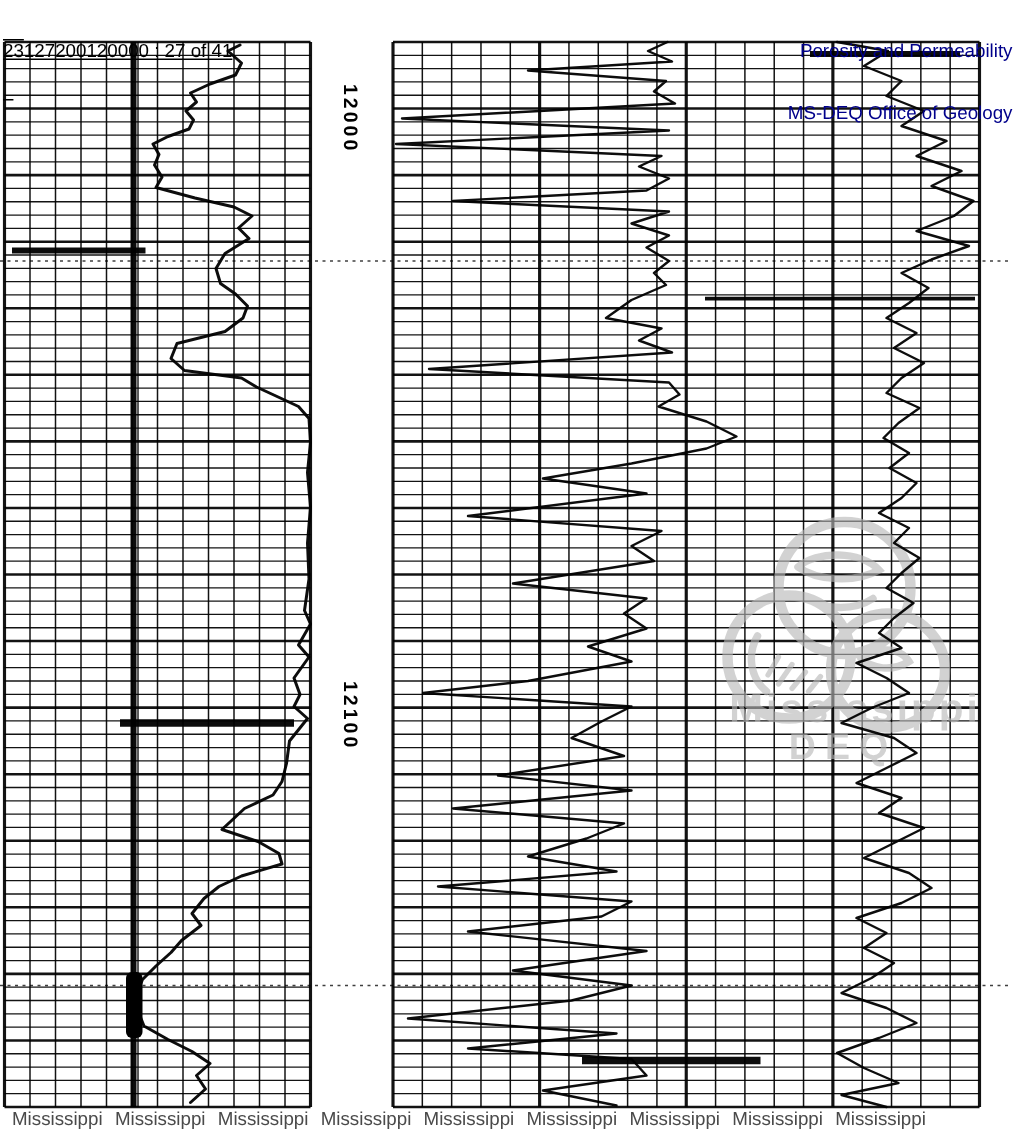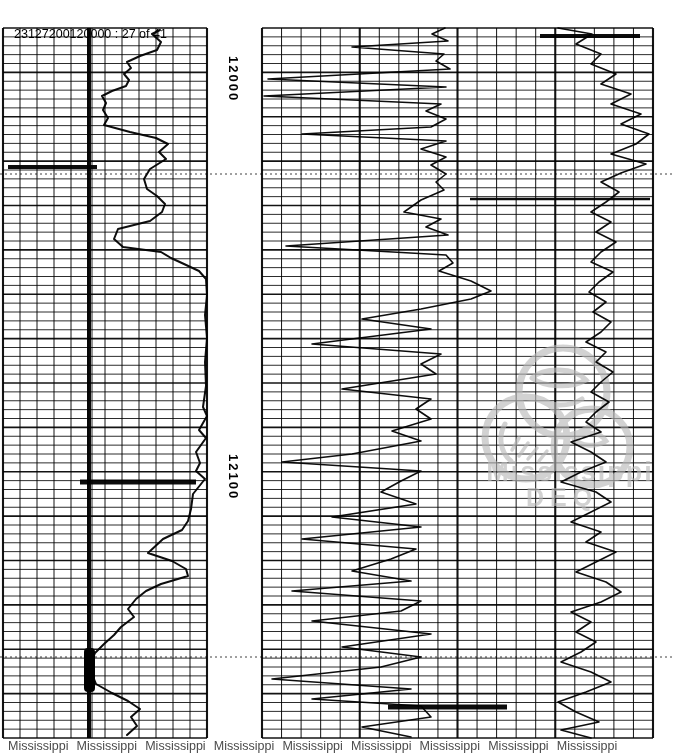--- a/index.html
+++ b/index.html
@@ -1,19 +1,19 @@
 <!DOCTYPE html>
 <html><head>
 <meta charset="utf-8">
 <style>
   html,body{margin:0;padding:0;background:#fff;}
   .page{position:relative;width:678px;height:755px;background:#ffffff;overflow:hidden;
         font-family:"Liberation Sans",sans-serif;}
   .hdr{position:absolute;top:1px;font-size:12.5px;line-height:13.5px;white-space:pre;}
-  .hdr-left{left:14px;text-align:left;color:#000;}
+  .hdr-left{left:2px;text-align:left;color:#000;text-decoration:underline;}
   .hdr-right{right:3px;text-align:right;color:#00008b;}
   #log-svg{position:absolute;left:0;top:0;}
   .depth-label{position:absolute;left:226px;writing-mode:vertical-rl;
 image     font-family:"DejaVu Sans Mono",monospace;font-size:13px;font-weight:bold;
      letter-spacing:2px;color:#000;}
   .ms-footer-item{position:absolute;top:739px;font-size:12.5px;color:#4a4a4a;}
 </style>
 </head>
 <body>
 
@@ -242,20 +242,24 @@
       <rect x="84" y="648" width="11" height="44" rx="4" fill="#000"></rect>
       <polyline points="160,30 152,34 161,42 157,50 140,56 127,62 131,68 124,74 129,80 126,86 112,91 102,96 106,103 103,110 108,118 104,125 130,132 156,138 168,144 159,152 166,159 150,169 144,179 147,189 157,196 165,204 162,212 150,221 118,229 114,239 123,247 161,252 171,258 184,264 199,271 206,279 207,295 205,315 207,338 205,362 206,386 203,407 207,416 199,430 206,438 196,452 200,463 196,471 205,479 193,494 191,509 188,521 182,530 163,539 148,553 172,561 186,569 188,576 161,584 146,591 136,599 128,609 134,617 121,627 114,635 104,644 95,653 91,663 92,674 96,684 112,693 128,701 140,709 131,717 137,726 127,735" fill="none" stroke="#000" stroke-width="2" stroke-linejoin="round" stroke-linecap="round" opacity="0.95"></polyline>
       <polyline points="445,28 432,34 448,41 352,47 444,54 436,61 450,69 268,79 446,87 264,96 441,104 426,111 446,119 431,127 302,134 446,141 421,149 446,157 431,165 446,174 436,182 444,190 421,200 404,212 441,219 426,227 448,235 286,246 446,255 453,263 439,271 471,281 491,291 471,299 421,309 362,319 431,329 312,344 441,354 421,364 436,374 342,389 431,399 416,409 431,419 392,431 421,441 352,454 282,462 421,471 401,481 381,492 416,504 332,517 421,527 302,539 416,549 391,559 352,571 411,581 292,591 421,601 401,611 312,621 431,634 342,647 421,657 381,667 272,679 411,689 312,699 421,706 431,717 362,727 411,737" fill="none" stroke="#000" stroke-width="1.6" stroke-linejoin="round" stroke-linecap="round" opacity="0.95"></polyline>
       <polyline points="558,28 592,34 576,44 601,54 591,64 616,74 601,84 631,94 611,104 641,114 621,124 649,134 636,144 611,154 646,164 621,173 601,182 619,192 606,202 591,212 611,222 596,232 616,242 601,252 591,262 613,272 599,282 589,292 606,302 593,312 611,322 601,332 586,342 606,352 596,362 613,372 601,382 591,392 609,402 596,412 586,422 601,432 571,442 591,452 606,462 581,472 561,482 596,492 611,502 591,512 571,522 601,532 586,542 616,552 596,562 576,572 606,582 621,592 601,602 571,612 591,622 576,632 596,642 581,652 561,662 591,672 611,682 586,692 558,702 576,712 599,722 561,730 591,738" fill="none" stroke="#000" stroke-width="1.6" stroke-linejoin="round" stroke-linecap="round" opacity="0.95"></polyline>
     </svg>
 
   <div class="hdr hdr-left">
     <div>23127200120000 : 27 of 41</div>
   </div>
 
+  <div class="hdr hdr-right">
+    <div>Porosity and Permeability</div>
+    <div>MS-DEQ Office of Geology</div>
+  </div>
 
   <div id="depth-labels">
       <div class="depth-label" style="top: 56px;">12000</div>
       <div class="depth-label" style="top: 454px;">12100</div>
     </div>
 
   <div id="footer">
       <span class="ms-footer-item" style="left: 8px; color: rgb(74, 74, 74);">Mississippi</span>
       <span class="ms-footer-item" style="left: 76.6px; color: rgb(74, 74, 74);">Mississippi</span>
       <span class="ms-footer-item" style="left: 145.2px; color: rgb(74, 74, 74);">Mississippi</span>

